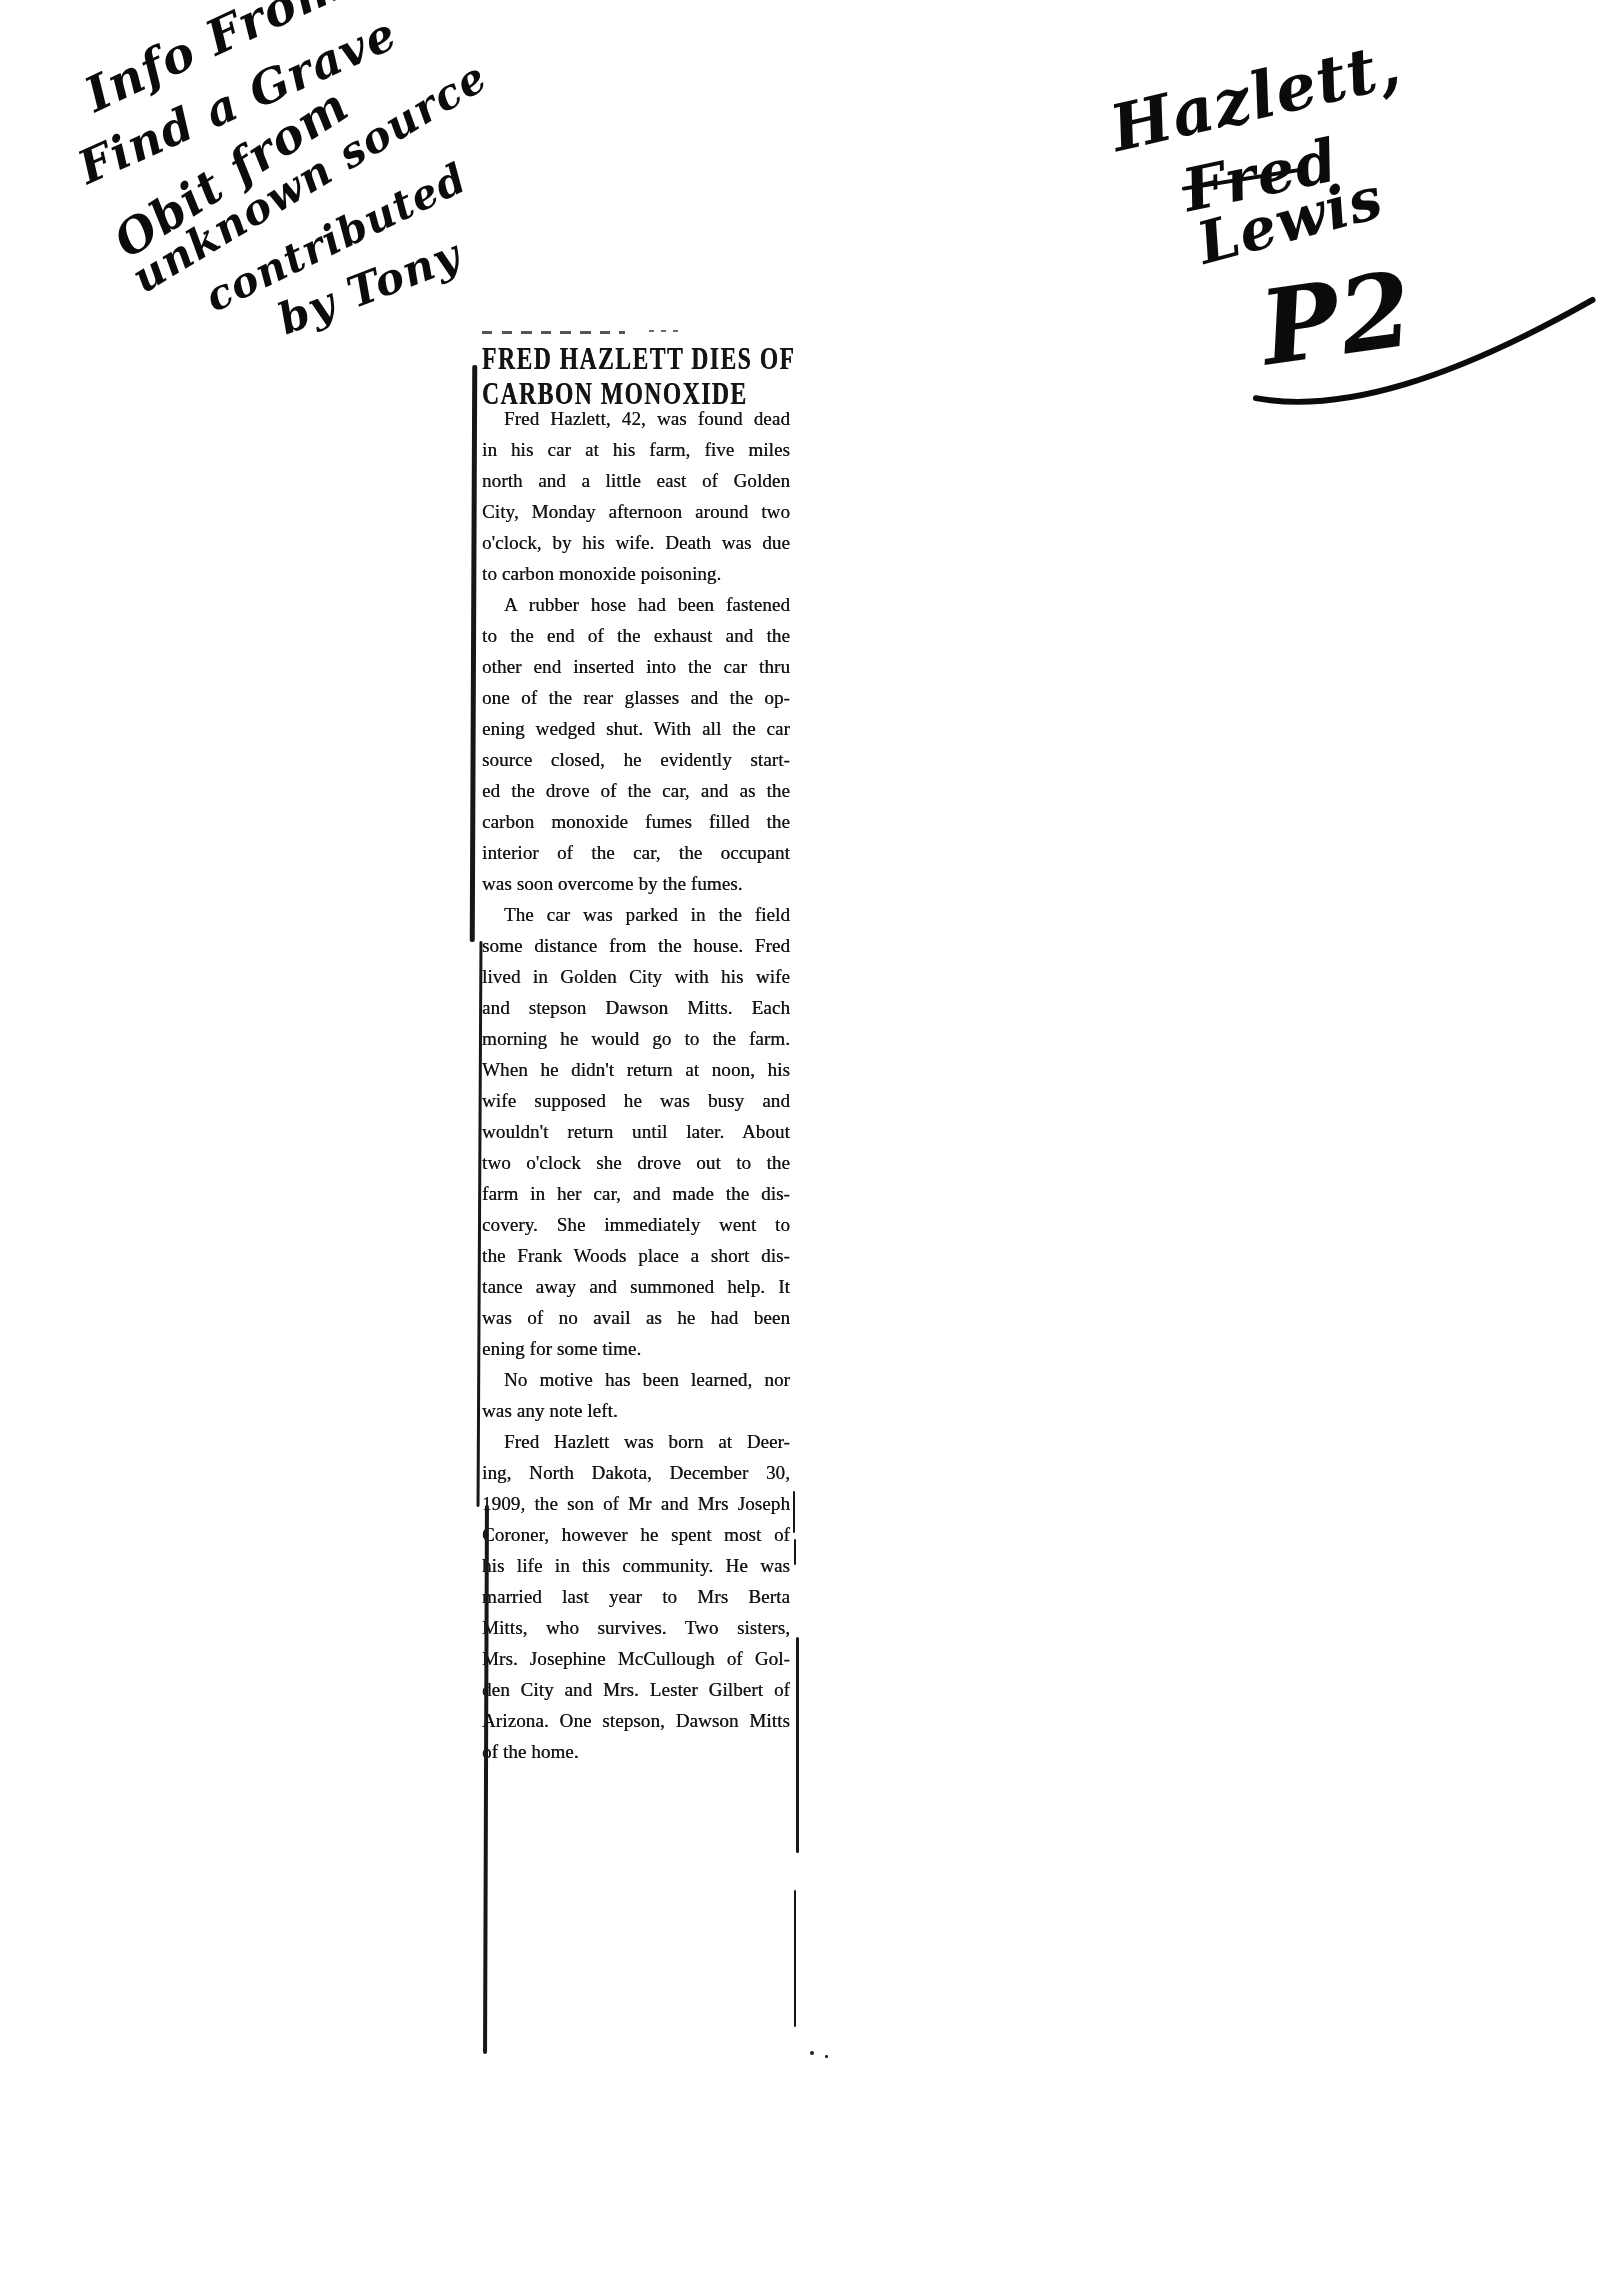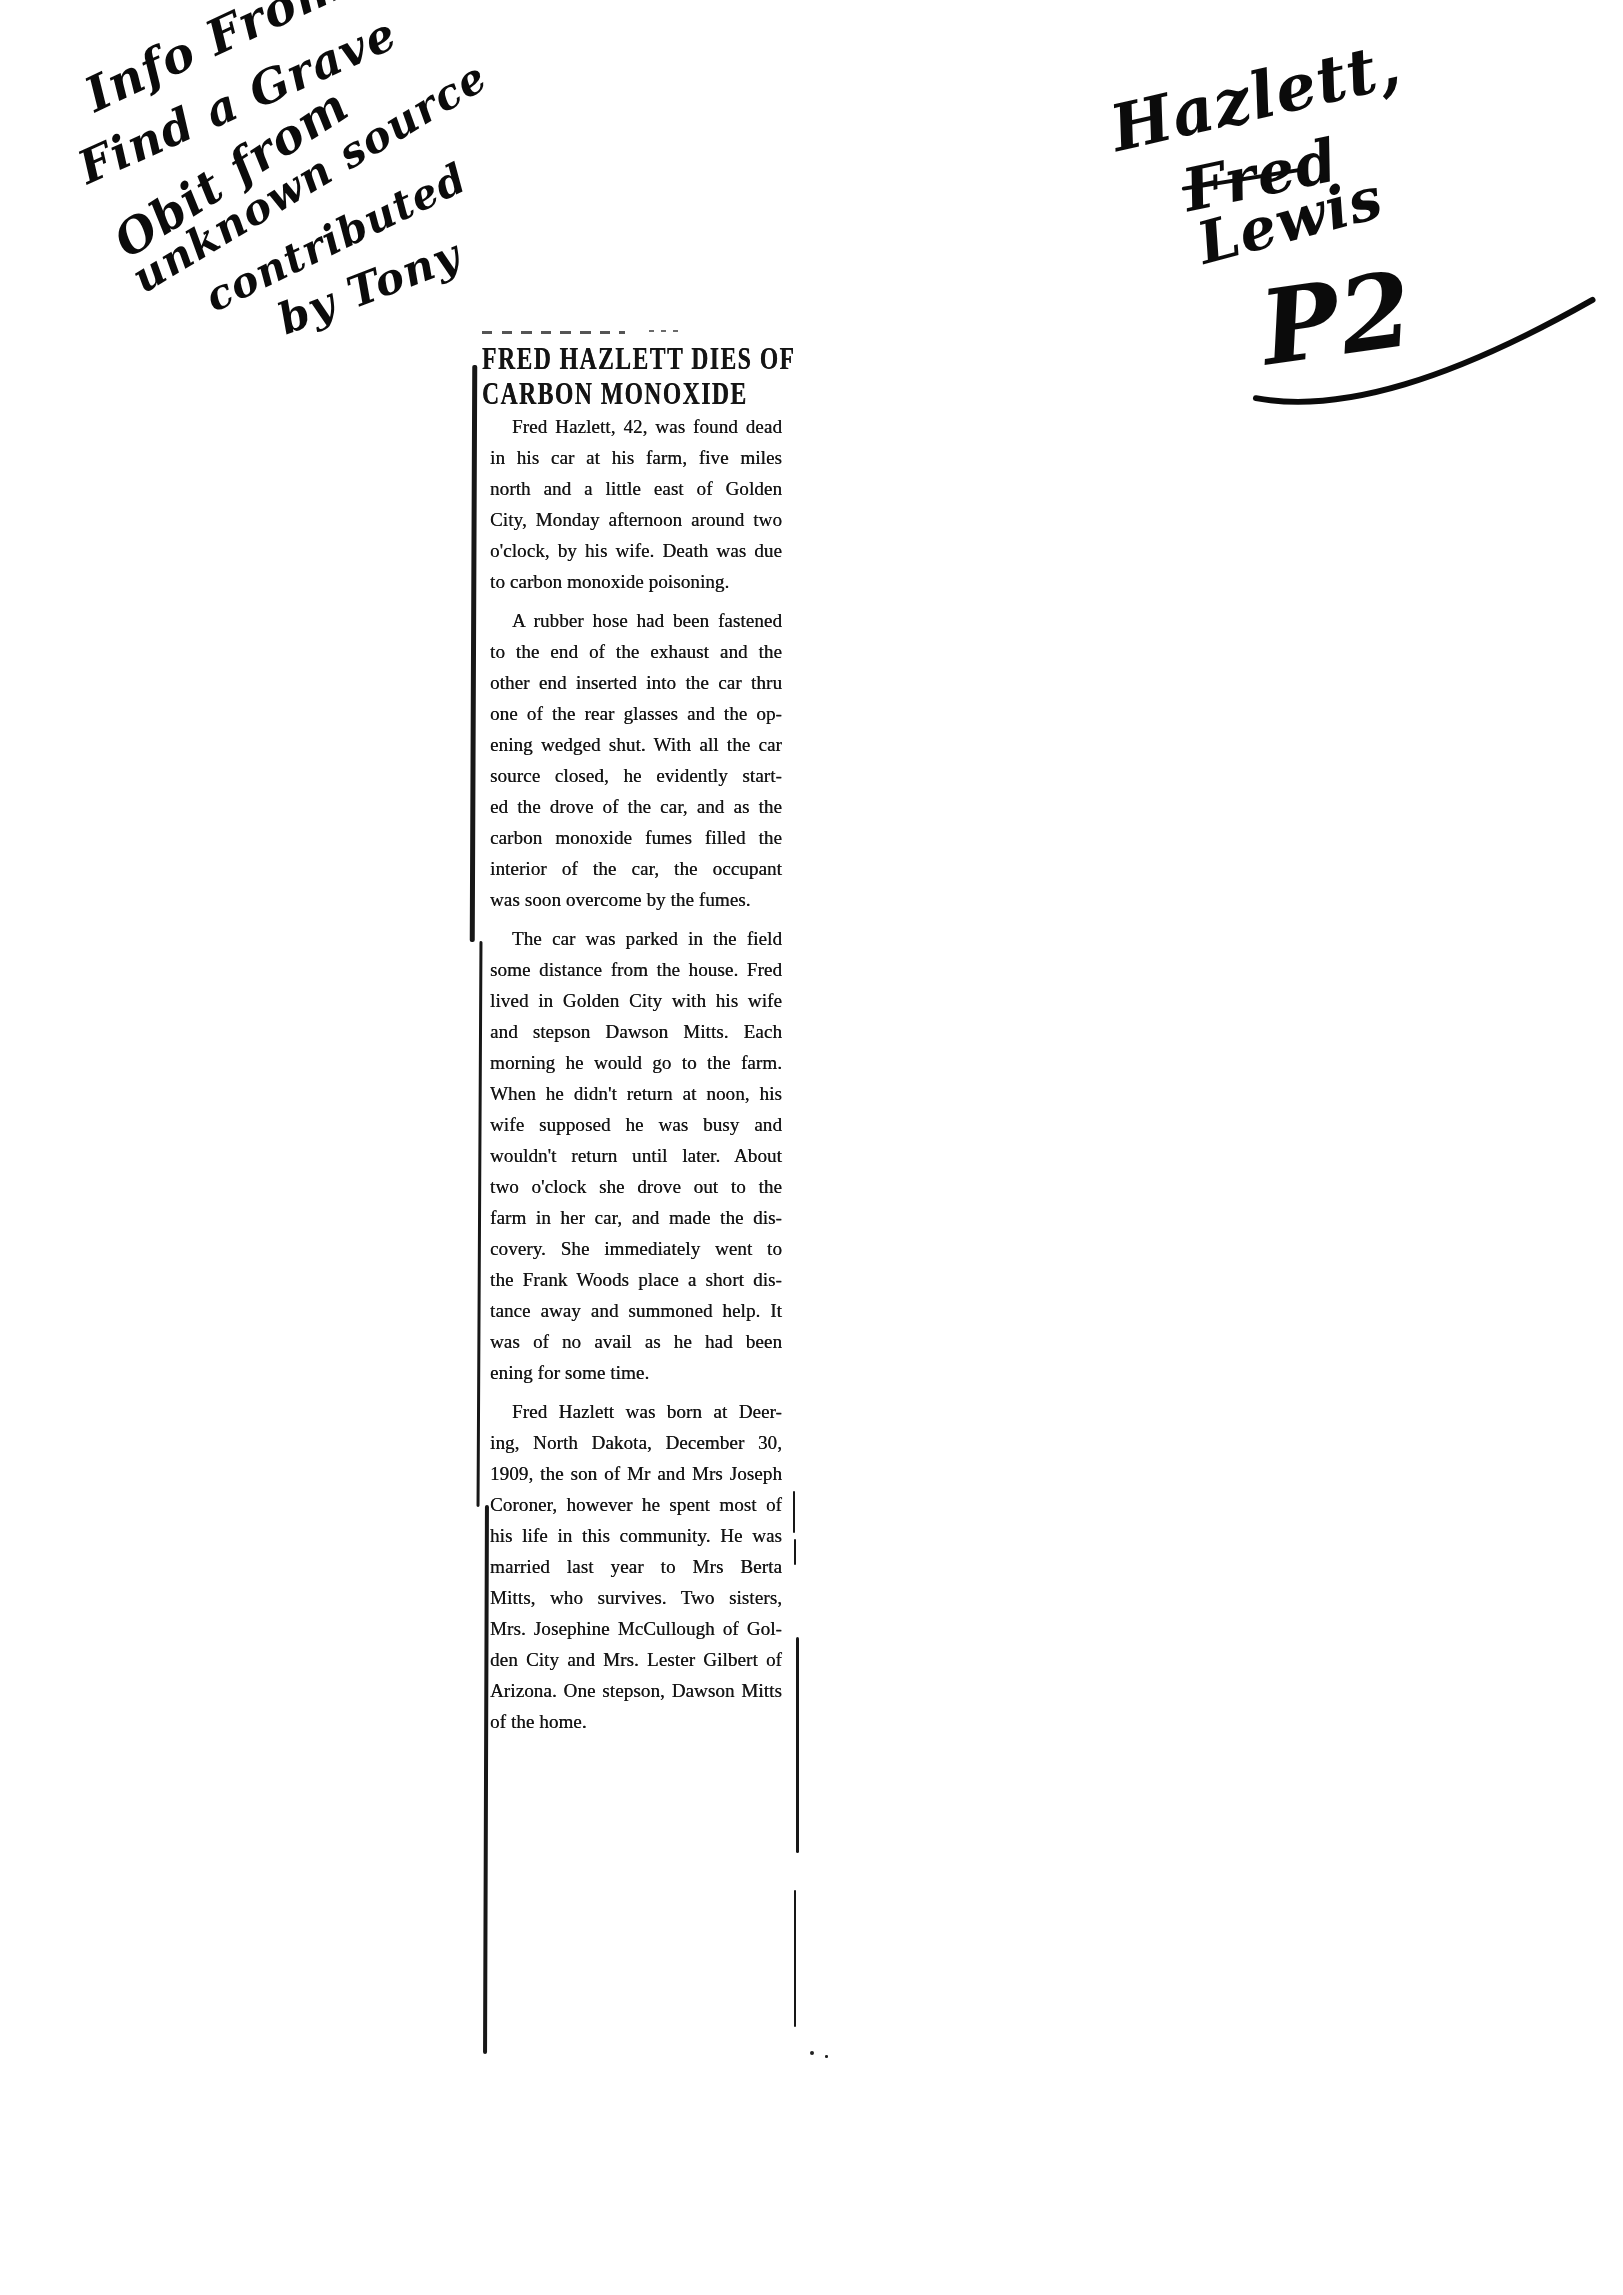--- a/index.html
+++ b/index.html
@@ -70,21 +70,21 @@
     letter-spacing:2px;white-space:nowrap;
     transform:scaleX(.76);transform-origin:left top;
     text-shadow:0.4px 0.4px 0 #333;
   }
 
   .article-body{
     position:absolute;left:24px;top:76px;width:308px;
     font-size:19px;line-height:31px;
     text-shadow:0.3px 0.3px 0 #3a3a3a;
   }
-  .para{margin:8px;}
+  .para{margin:0;}
   .line{
     height:31px;
     text-align:justify;
     text-align-last:justify;
     letter-spacing:0.1px;
   }
   .line.first{text-indent:22px;}
   .line.last{text-align-last:left;}
 </style>
 </head>
@@ -163,20 +163,24 @@
           <div class="line">wouldn't return until later. About</div>
           <div class="line">two o'clock she drove out to the</div>
           <div class="line">farm in her car, and made the dis-</div>
           <div class="line">covery. She immediately went to</div>
           <div class="line">the Frank Woods place a short dis-</div>
           <div class="line">tance away and summoned help. It</div>
           <div class="line">was of no avail as he had been</div>
           <div class="line last">ening for some time.</div>
         </div>
         <div class="para">
+          <div class="line first">No motive has been learned, nor</div>
+          <div class="line last">was any note left.</div>
+        </div>
+        <div class="para">
           <div class="line first">Fred Hazlett was born at Deer-</div>
           <div class="line">ing, North Dakota, December 30,</div>
           <div class="line">1909, the son of Mr and Mrs Joseph</div>
           <div class="line">Coroner, however he spent most of</div>
           <div class="line">his life in this community. He was</div>
           <div class="line">married last year to Mrs Berta</div>
           <div class="line">Mitts, who survives. Two sisters,</div>
           <div class="line">Mrs. Josephine McCullough of Gol-</div>
           <div class="line">den City and Mrs. Lester Gilbert of</div>
           <div class="line">Arizona. One stepson, Dawson Mitts</div>

